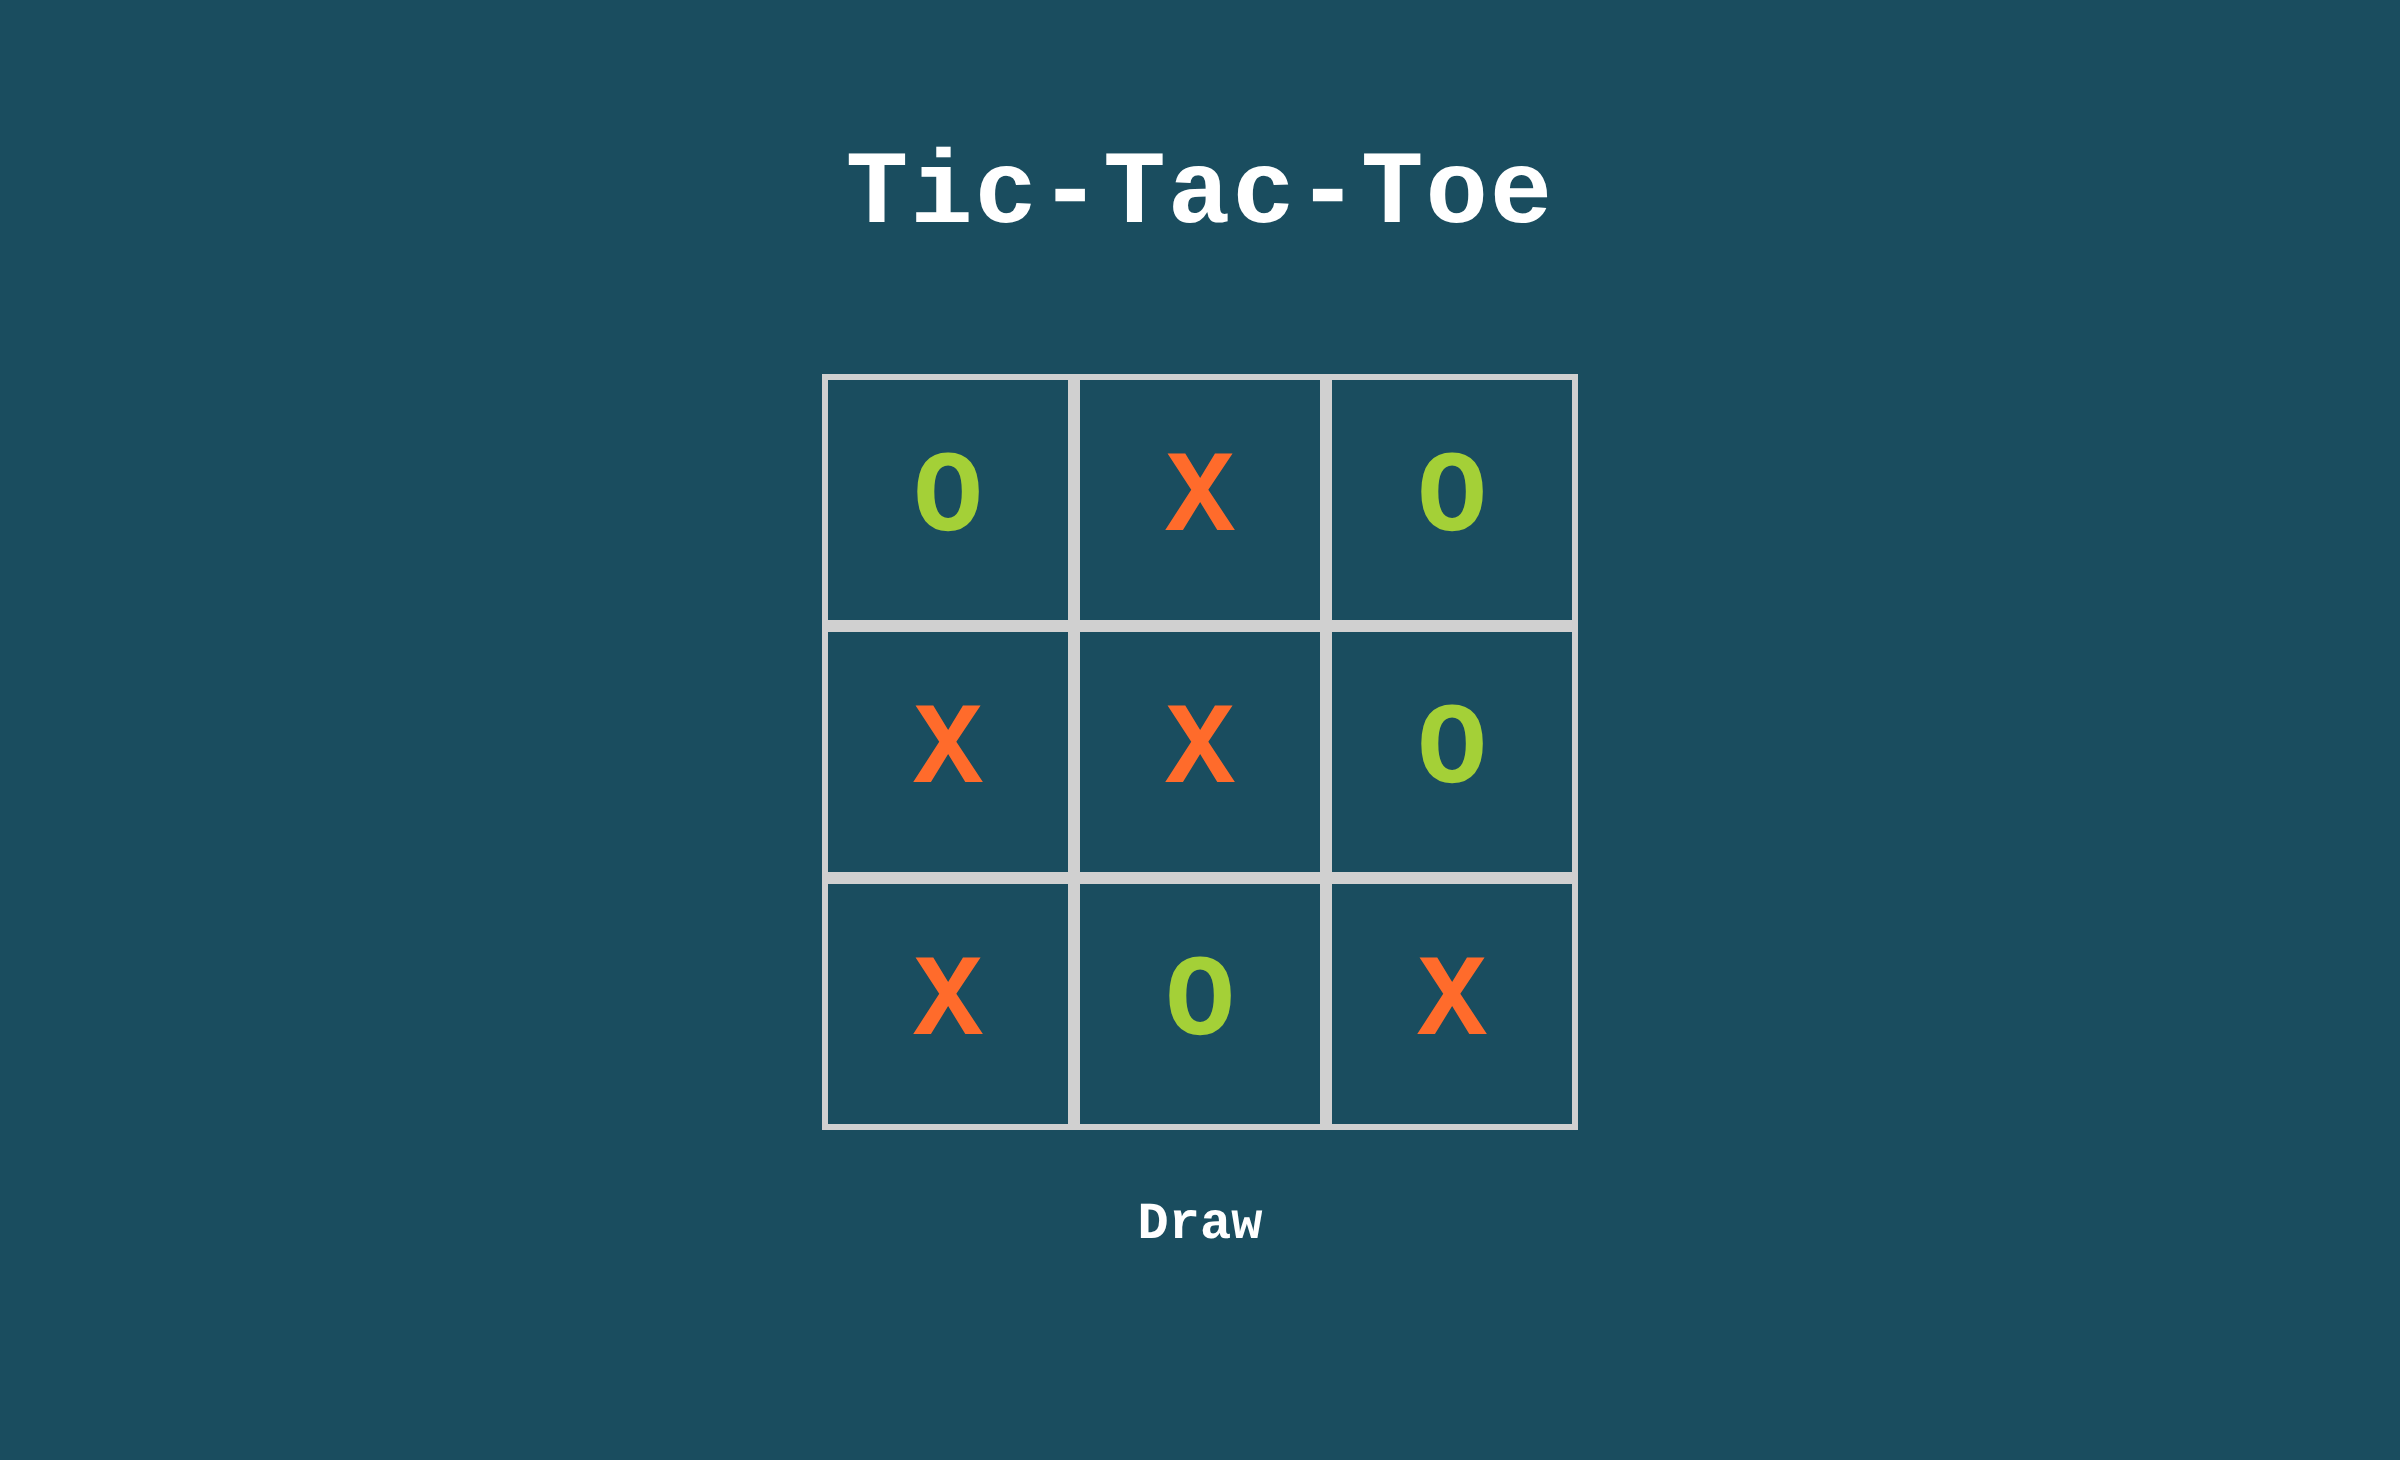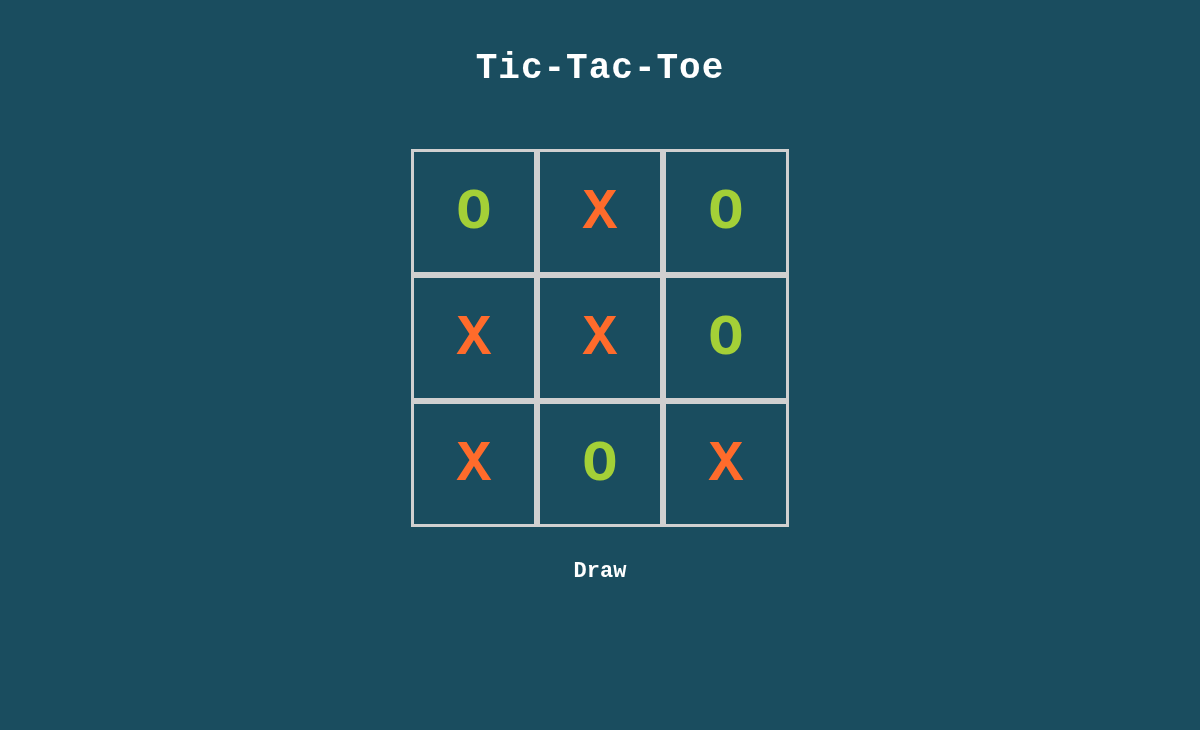--- a/index.html
+++ b/index.html
@@ -11,23 +11,23 @@
       width: 1200px;
       height: 730px;
       background-color: #1a4d5f;
       font-family: "Courier New", Courier, monospace;
       display: flex;
       flex-direction: column;
       align-items: center;
       color: #ffffff;
     }
     .title {
-      font-size: 36px;
+      font-size: 52px;
       font-weight: bold;
-      margin-top: 48px;
+      margin-top: 68px;
       letter-spacing: 1px;
     }
     .board {
       margin-top: 60px;
       display: grid;
       grid-template-columns: repeat(3, 120px);
       grid-template-rows: repeat(3, 120px);
       gap: 6px;
       background-color: #d0d0d0;
       padding: 3px;
@@ -43,21 +43,21 @@
       user-select: none;
     }
     .cell.x {
       color: #ff6b2b;
     }
     .cell.o {
       color: #a4d037;
     }
     .status {
       margin-top: 32px;
-      font-size: 22px;
+      font-size: 26px;
       font-weight: bold;
     }
   </style>
 </head>
 <body>
 
 <h1 class="title">Tic-Tac-Toe</h1>
 
 <div class="board">
   <div class="cell o">O</div>

